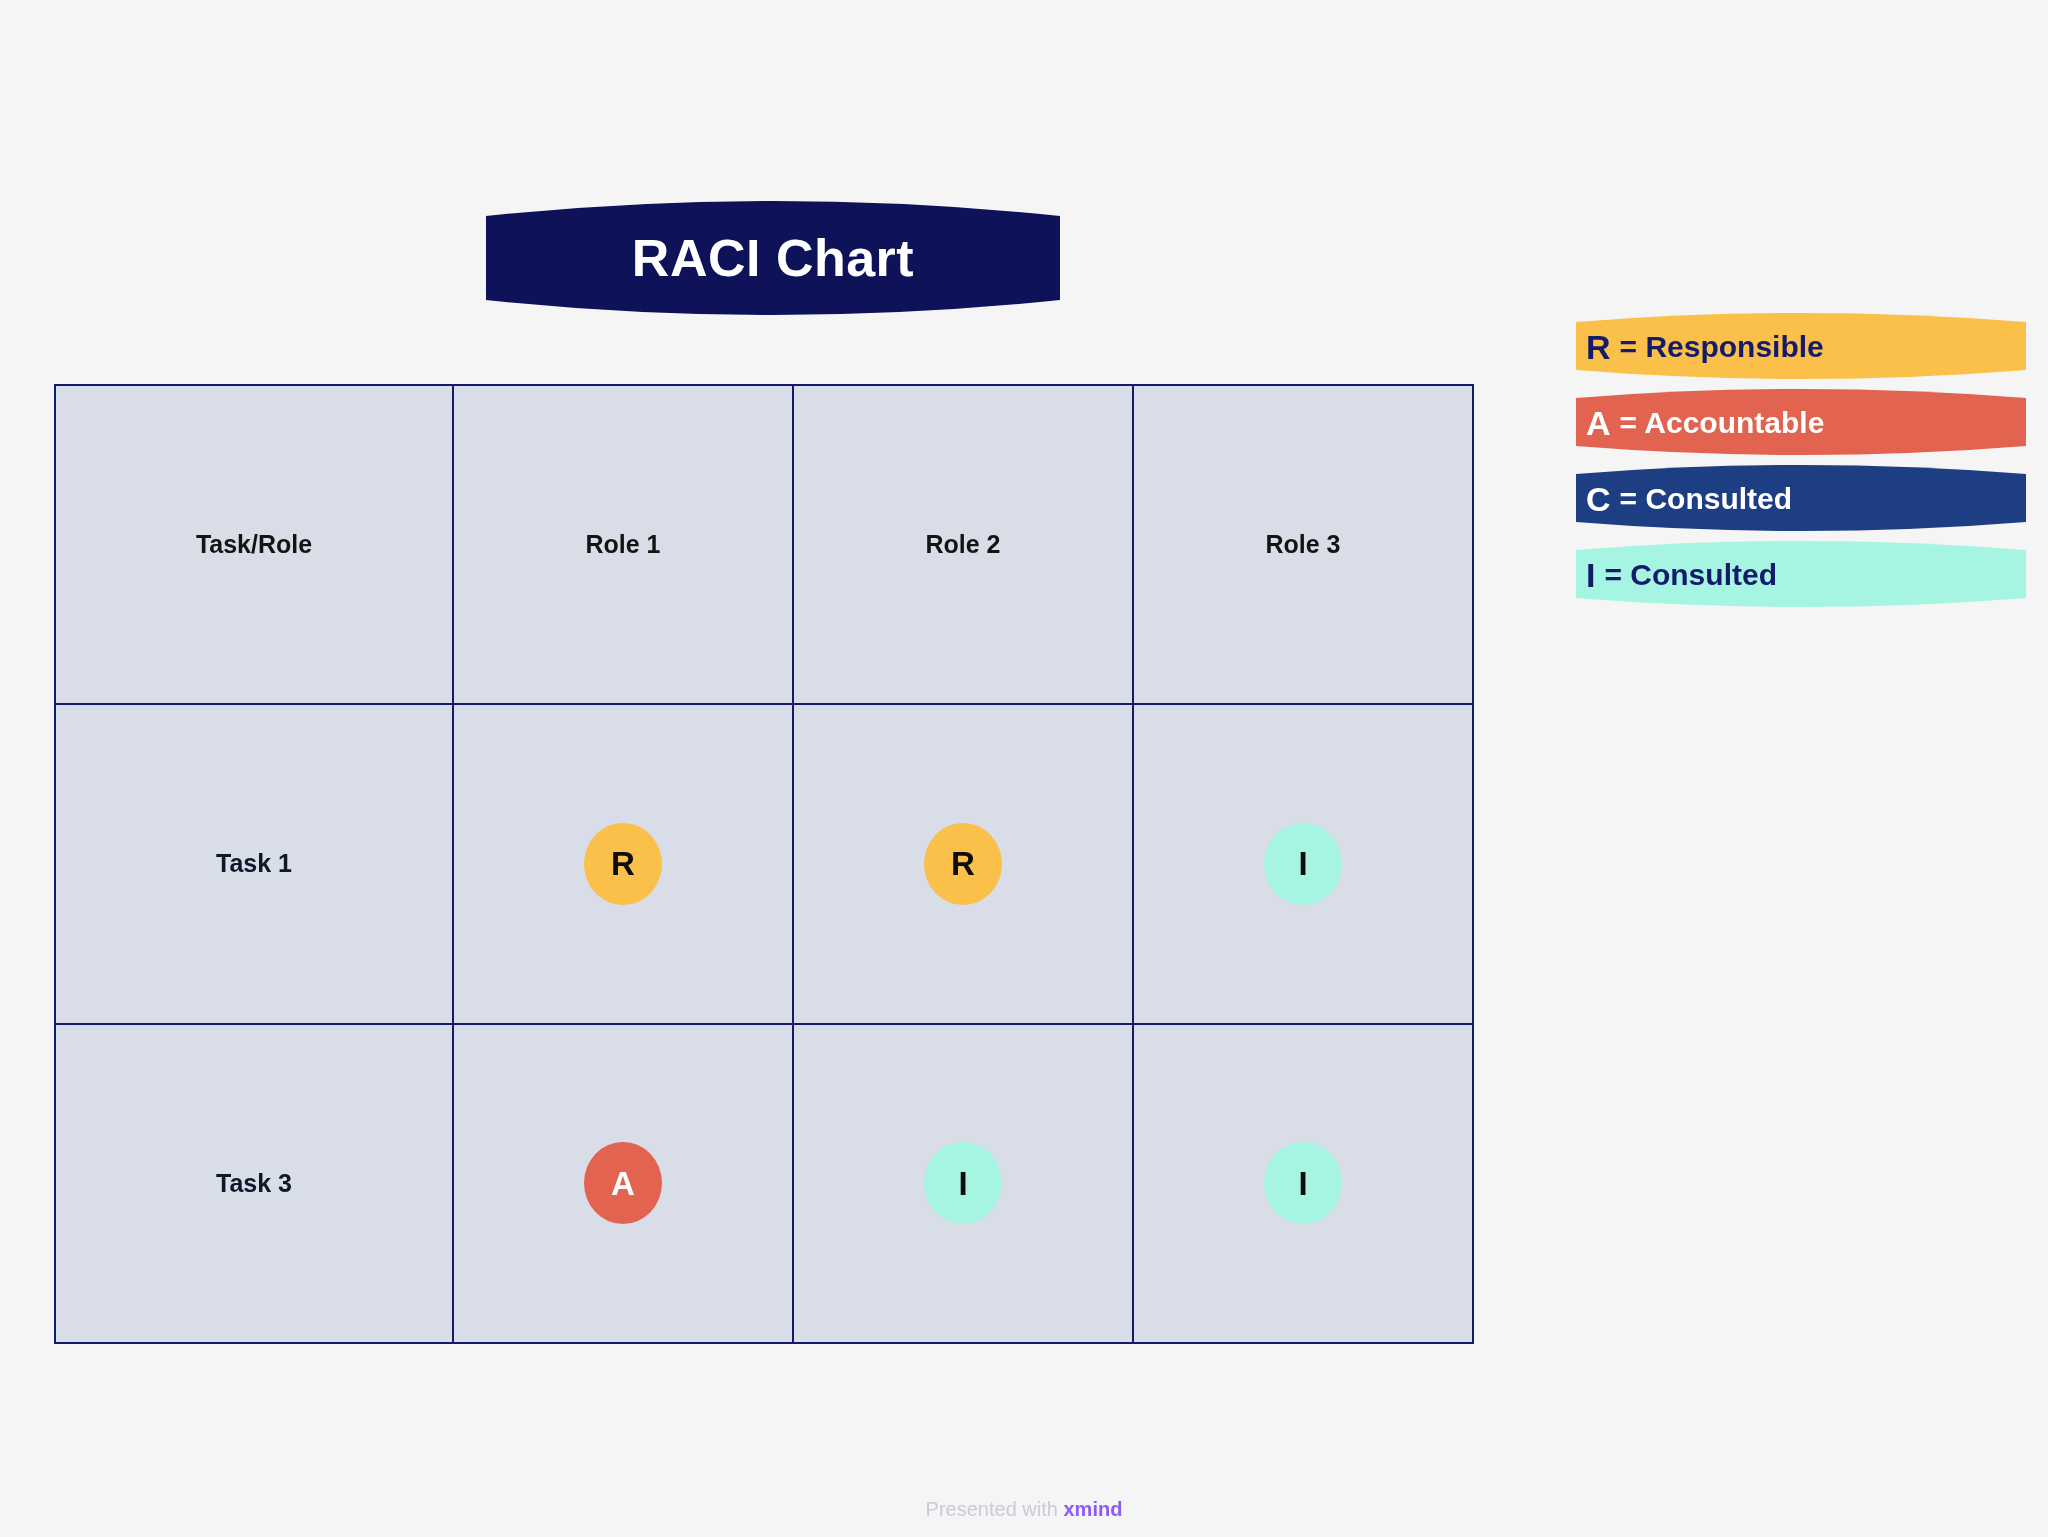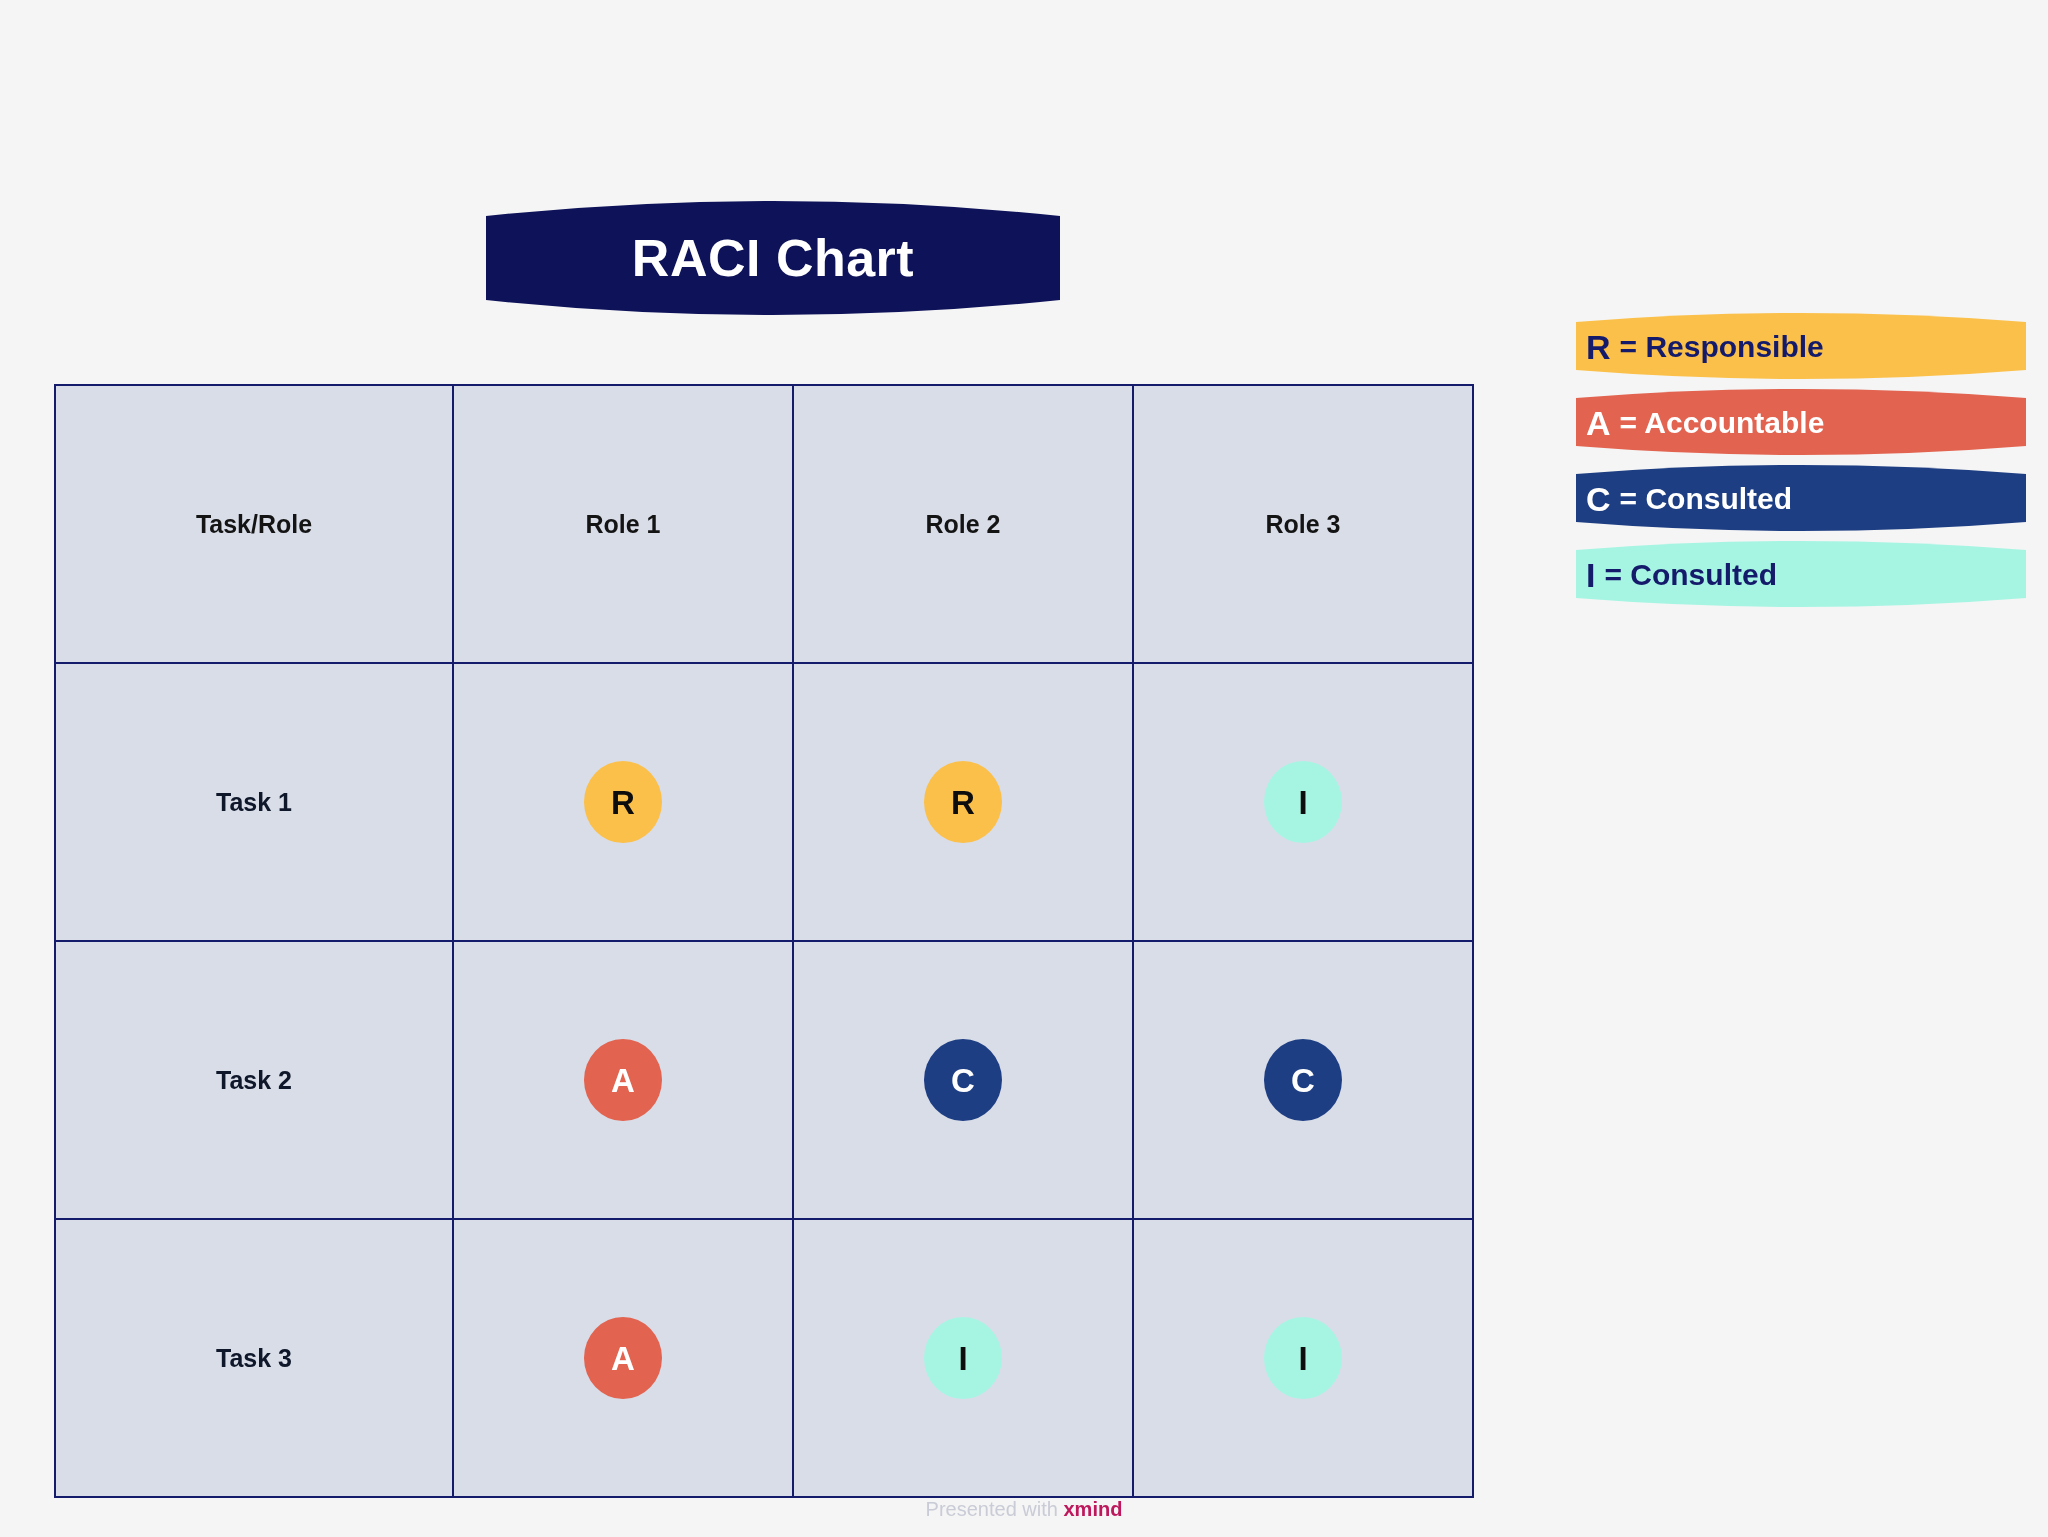--- a/index.html
+++ b/index.html
@@ -148,21 +148,21 @@
     position: absolute;
     left: 0;
     top: 1498px;
     width: 2048px;
     text-align: center;
     font-size: 20px;
     color: #C9CBD6;
   }
   #footer-watermark .brand {
     font-weight: bold;
-    color: #be185d;
+    color: #8b5cf6;
   }
 </style>
 </head>
 <body>
 
 <div id="title-banner">
   <svg viewBox="0 0 590 140" preserveAspectRatio="none">
     <path d="M 8,28 Q 295,-2 582,28 L 582,112 Q 295,142 8,112 Z" fill="#0E1259"></path>
   </svg>
   <div class="title-text">RACI Chart</div>
@@ -205,40 +205,20 @@
           <span class="role-badge R">R</span>
         </div>
       </td>
       <td>
         <div class="cell-inner">
           <span class="role-badge I">I</span>
         </div>
       </td>
     </tr>
 
-    <tr>
-      <td>
-        <span class="task-label">Task 2</span>
-      </td>
-      <td>
-        <div class="cell-inner">
-          <span class="role-badge A">A</span>
-        </div>
-      </td>
-      <td>
-        <div class="cell-inner">
-          <span class="role-badge C">C</span>
-        </div>
-      </td>
-      <td>
-        <div class="cell-inner">
-          <span class="role-badge C">C</span>
-        </div>
-      </td>
-    </tr>
 
     <tr>
       <td>
         <span class="task-label">Task 3</span>
       </td>
       <td>
         <div class="cell-inner">
           <span class="role-badge A">A</span>
         </div>
       </td>

